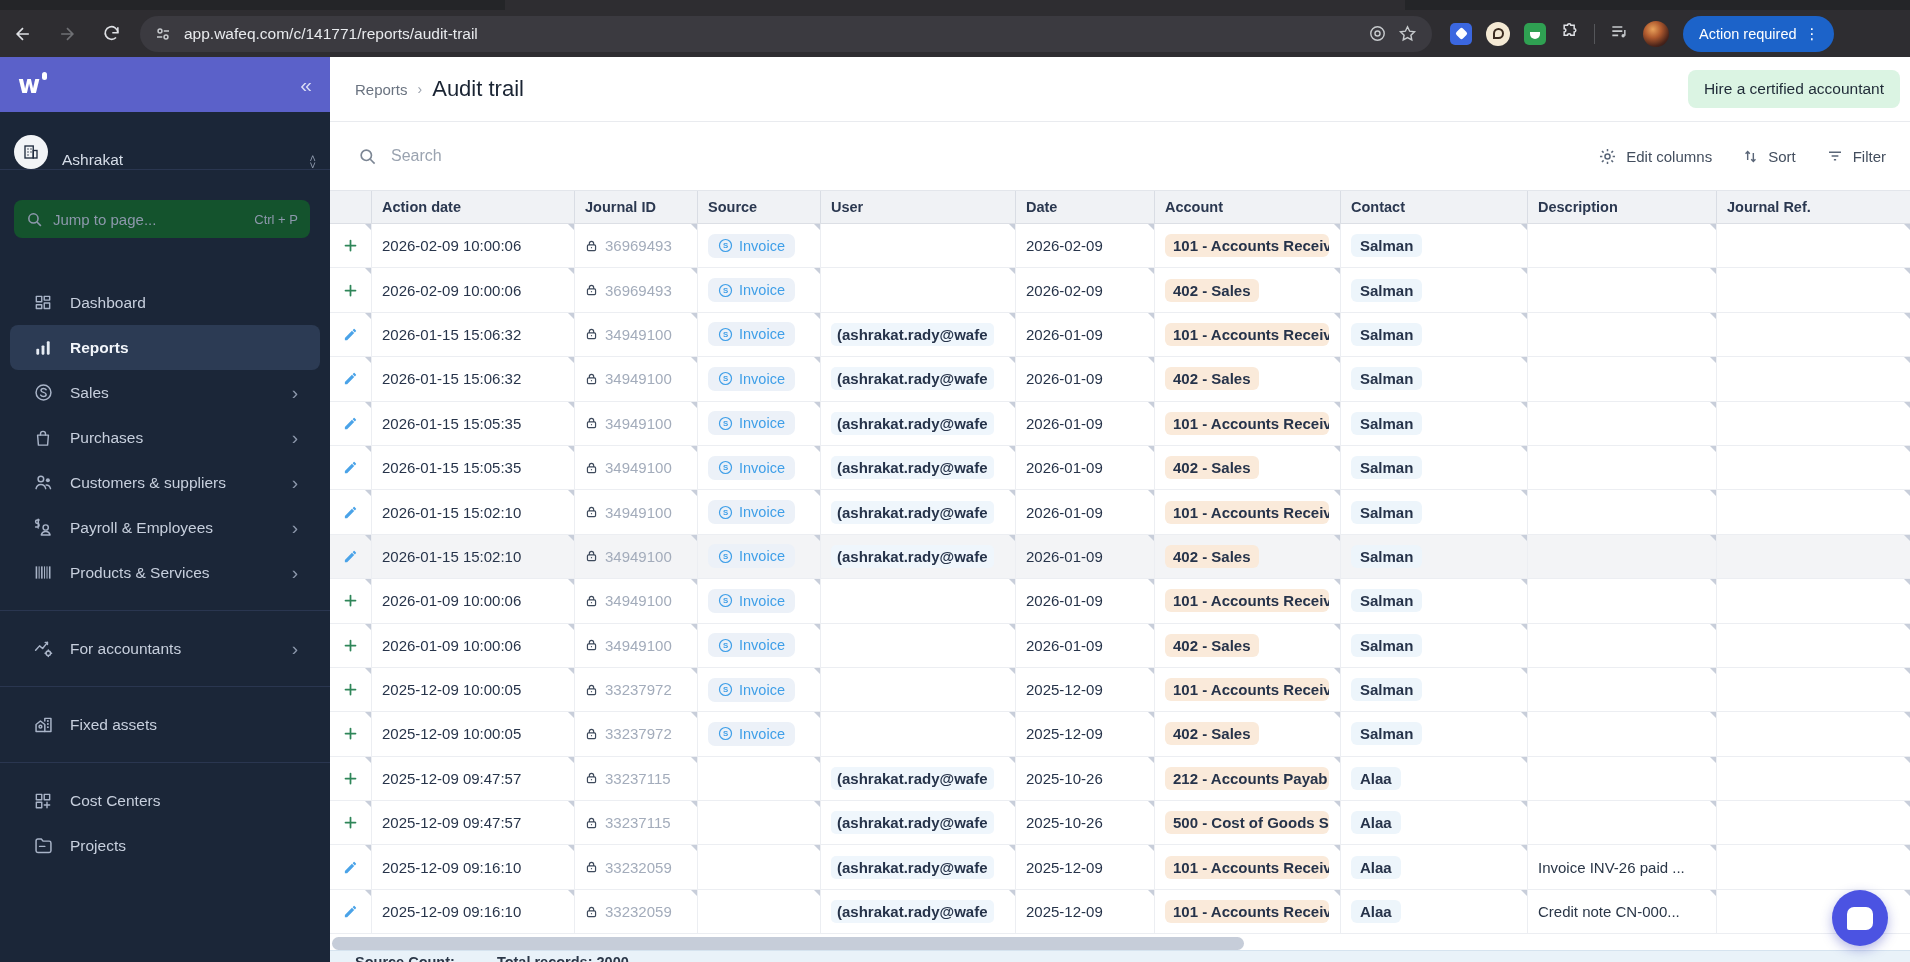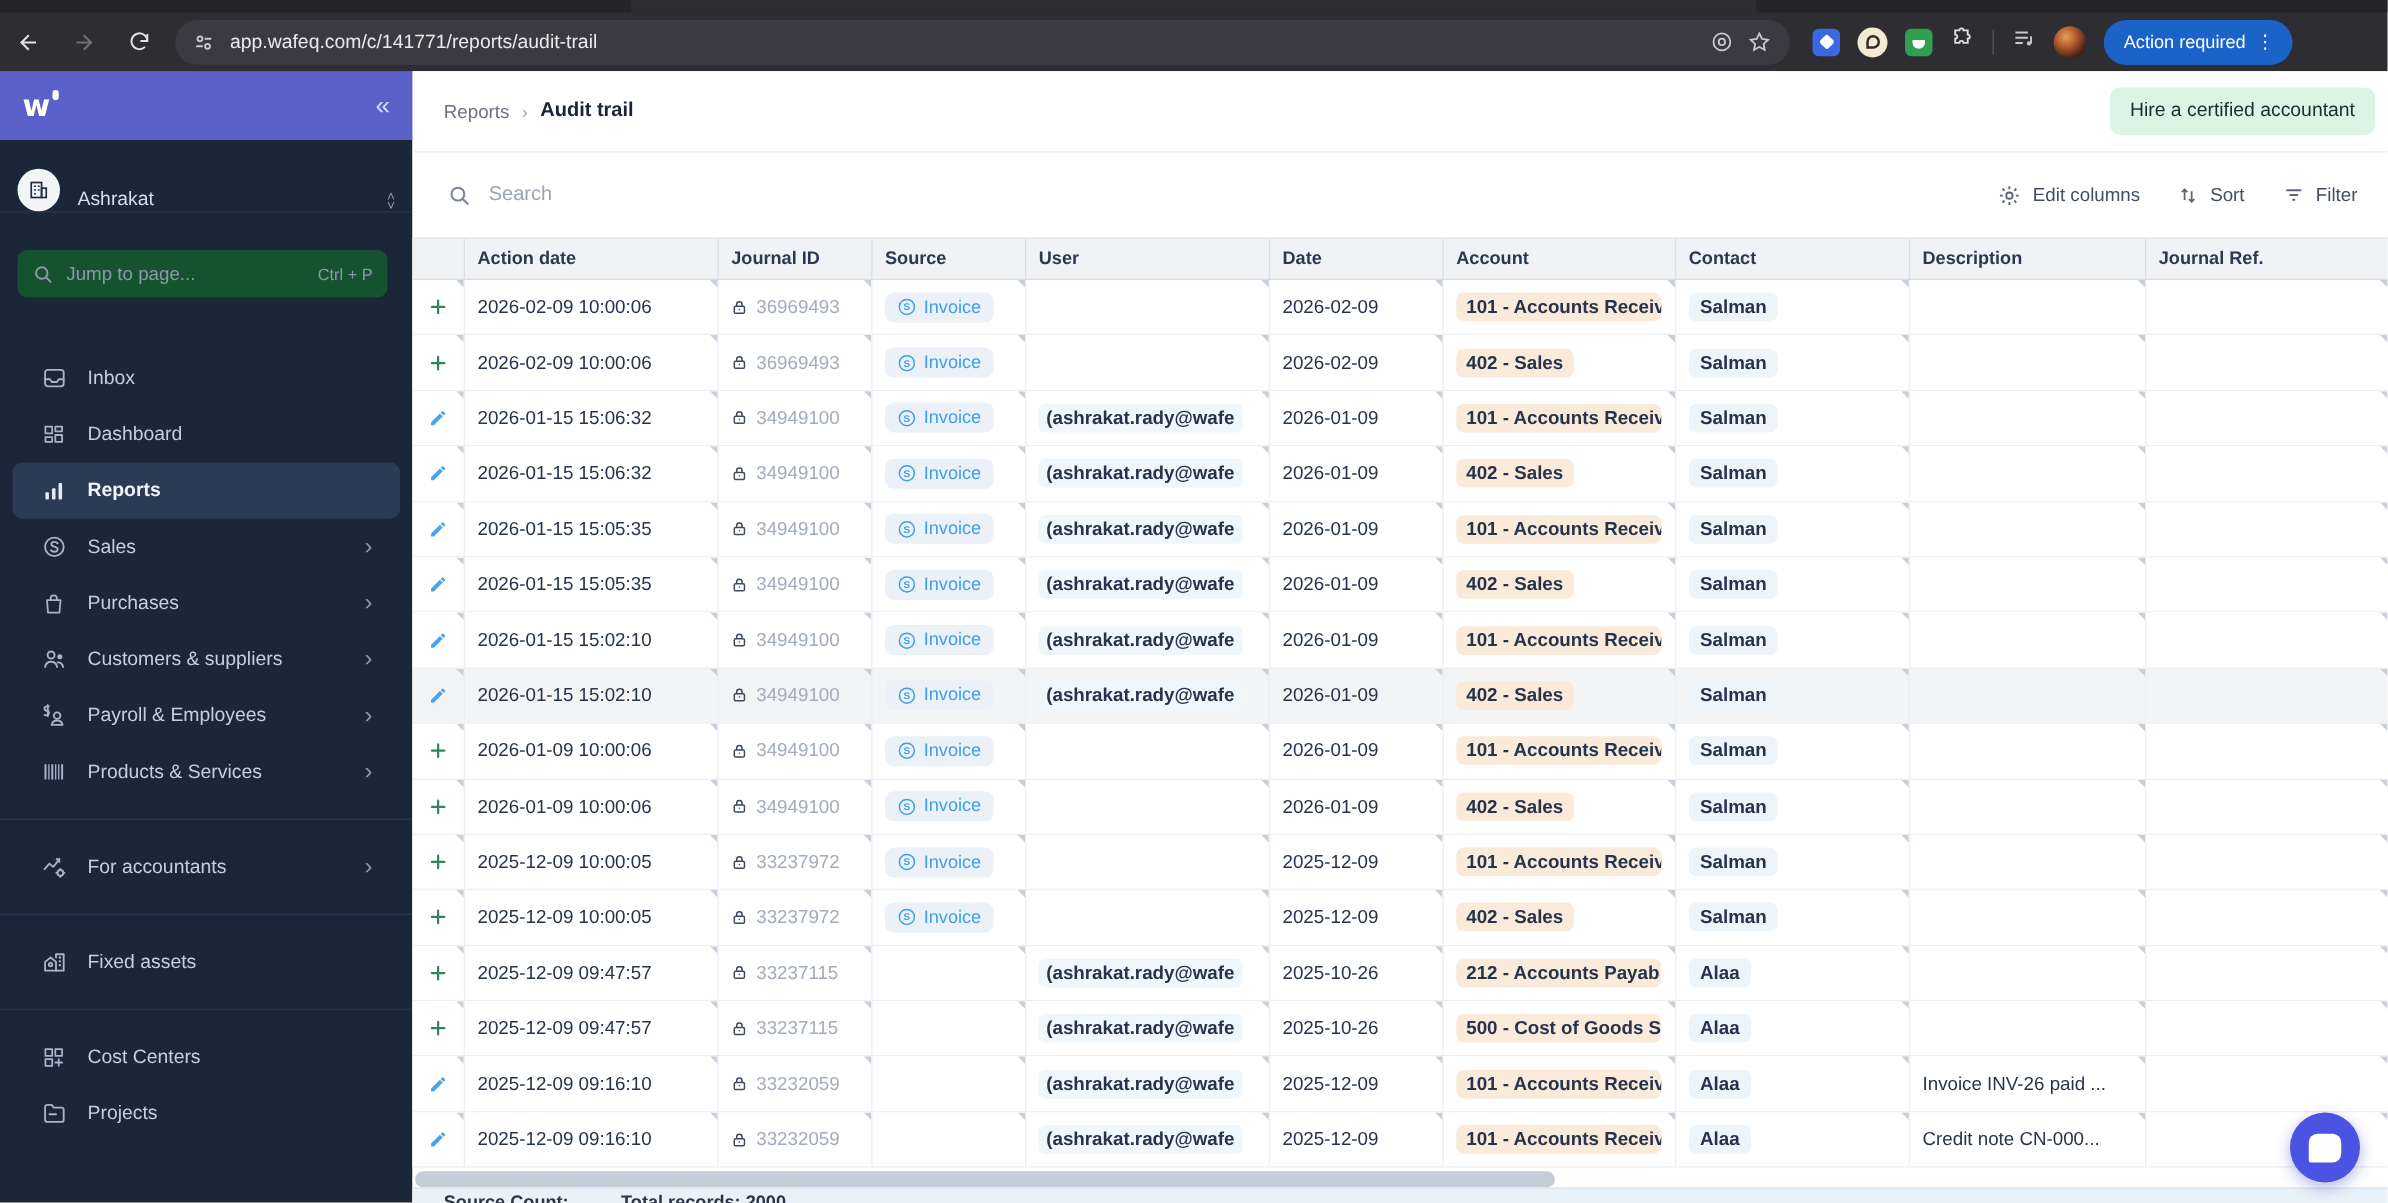--- a/index.html
+++ b/index.html
@@ -48,21 +48,21 @@
   .nav-item.active .nav-label { color:#F2F5FA; font-weight:700; }
   .nav-item.active .nav-ic { color:#E6EBF3; }
   .nav-divider { height:1px; background:#2A3650; margin:15px 0; }
 
   
   .main { position:absolute; left:330px; top:57px; width:1580px; height:905px; background:#fff; }
   .page-header { position:absolute; left:0; top:0; width:1580px; height:65px; border-bottom:1px solid #E9EBEF;
     display:flex; align-items:center; padding:0 10px 0 25px; }
   .crumb-parent { font-size:15px; color:#6A7380; }
   .crumb-sep { margin:0 10px; color:#9AA1AC; font-size:14px; }
-  .crumb-current { font-size:16px; font-weight:700; color:#1A2433; }
+  .crumb-current { font-size:22px; font-weight:400; color:#1A2433; }
   .hire-btn { margin-left:auto; height:38px; background:#DBF4E3; border:none; border-radius:8px; padding:0 16px;
     font-size:15.5px; color:#1F2A37; font-family:inherit; cursor:pointer; }
   .toolbar { position:absolute; left:0; top:65px; width:1580px; height:68px; display:flex; align-items:center; padding:0 24px 0 28px; }
   .search-box { display:flex; align-items:center; color:#9AA3B0; }
   .search-ph { font-size:16px; margin-left:14px; color:#9AA3B0; }
   .tb-actions { margin-left:auto; display:flex; align-items:center; gap:30px; }
   .tb-btn { display:flex; align-items:center; gap:9px; font-size:15px; color:#434E5E; cursor:pointer; }
   .tb-btn svg { color:#5A6678; }
 
   
@@ -199,30 +199,20 @@
     <svg width="17" height="17" viewBox="0 0 24 24" fill="none" stroke="#8D98AC" stroke-width="2.2">
         <circle cx="10.5" cy="10.5" r="6.5"></circle>
         <path d="M15.5 15.5L21 21"></path>
       </svg>
     <span class="ph">Jump to page...</span>
     <span class="kbd">Ctrl + P</span>
   </div>
   <nav class="sb-nav">
       <div class="nav-item">
       <span class="nav-ic">
-          <svg width="21" height="21" viewBox="0 0 24 24" fill="none" stroke="currentColor" stroke-width="1.7" stroke-linecap="round" stroke-linejoin="round">
-            <rect x="3.5" y="4.5" width="17" height="15" rx="2.5"></rect>
-            <path d="M3.5 13h4.5l1.6 2.5h4.8l1.6-2.5h4.5"></path>
-          </svg>
-        </span>
-      <span class="nav-label">Inbox</span>
-
-    </div>
-      <div class="nav-item">
-      <span class="nav-ic">
           <svg width="20" height="20" viewBox="0 0 24 24" fill="none" stroke="currentColor" stroke-width="1.7" stroke-linecap="round" stroke-linejoin="round">
             <rect x="4" y="4" width="6.5" height="6.5"></rect>
             <rect x="13.5" y="4" width="6.5" height="4.5"></rect>
             <rect x="4" y="14" width="6.5" height="4.5"></rect>
             <rect x="13.5" y="12" width="6.5" height="6.5"></rect>
           </svg>
         </span>
       <span class="nav-label">Dashboard</span>
 
     </div>

